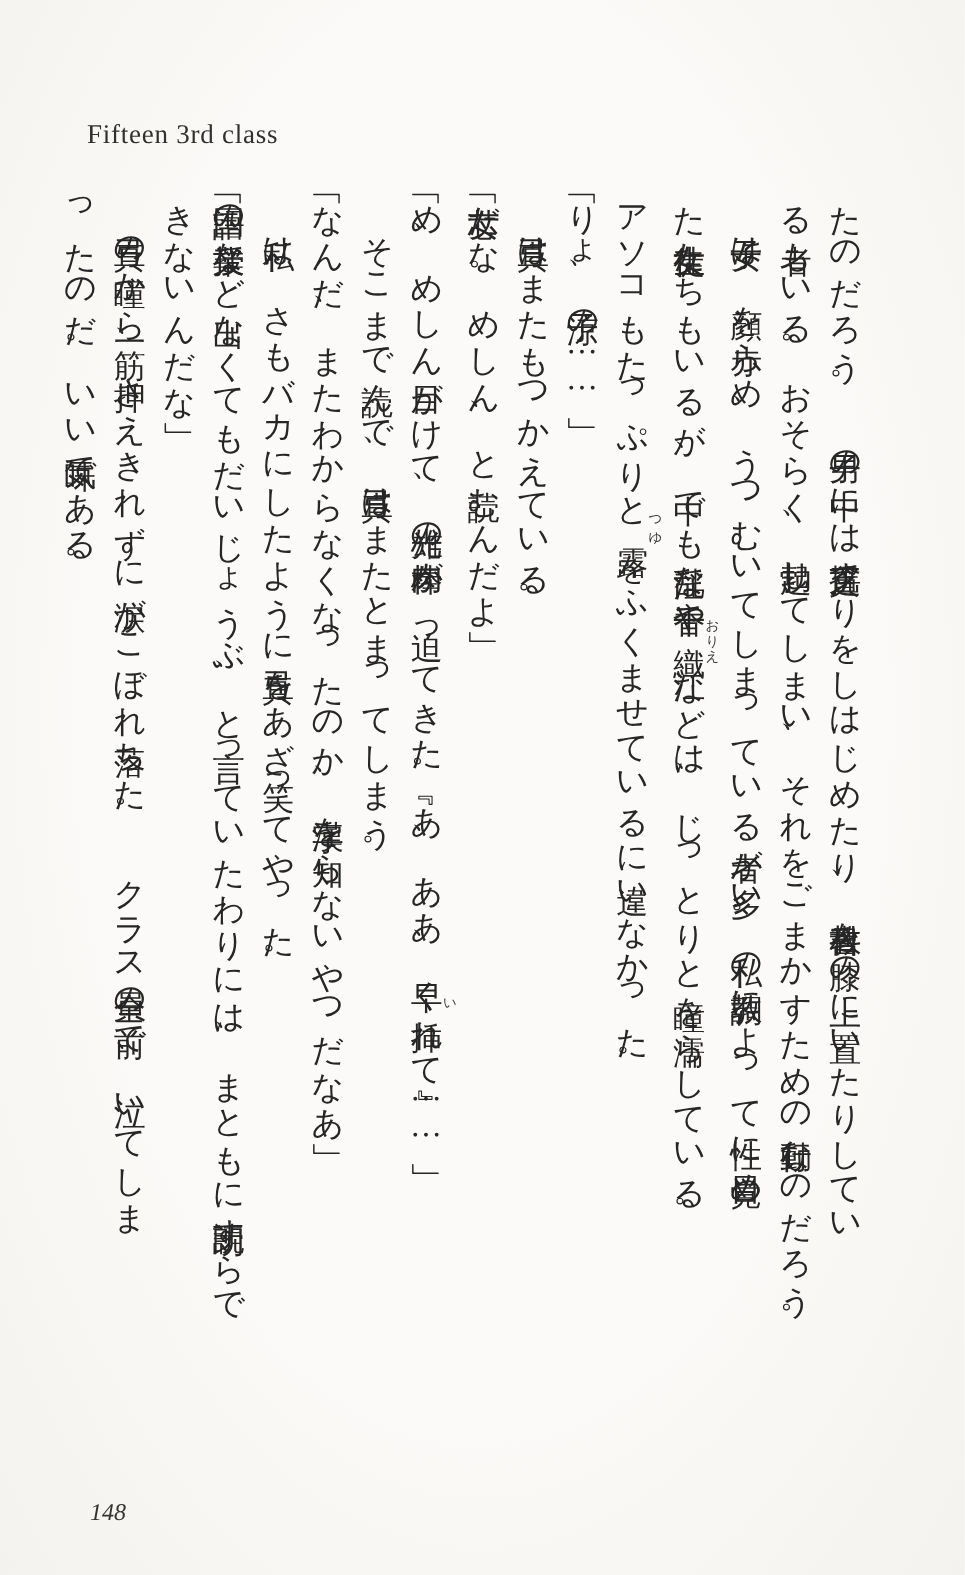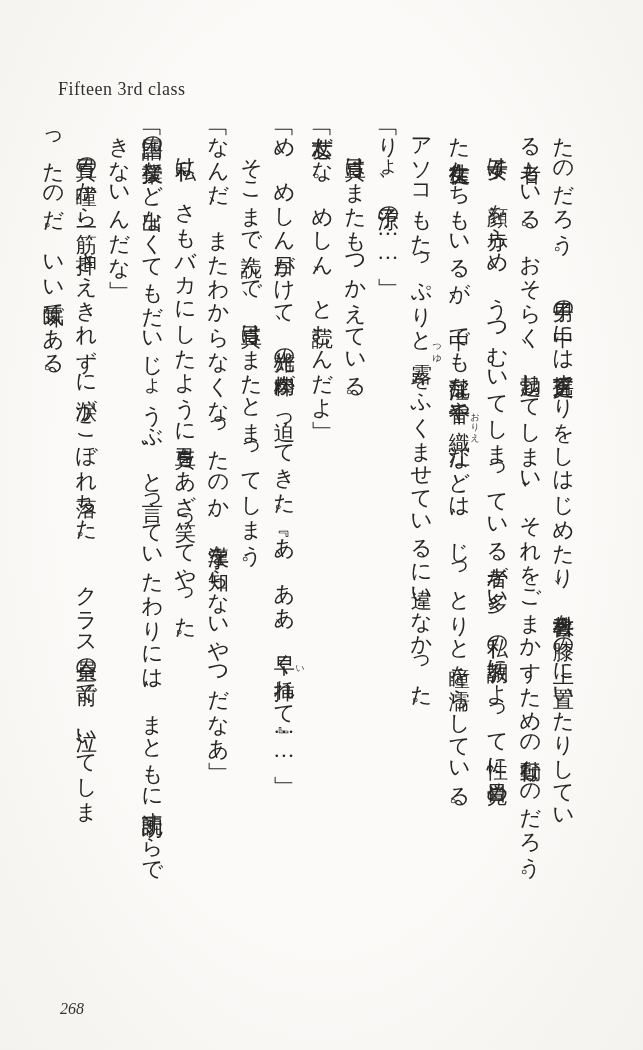--- a/index.html
+++ b/index.html
@@ -78,14 +78,14 @@
       <p>「め、めしん目がけて、光雄の肉棒が、迫ってきた。『あ、ああ、早く<ruby>挿<rt>い</rt></ruby>れて』……」</p>
       <p>　そこまで読んで、真弓はまたとまってしまう。</p>
       <p>「なんだ、またわからなくなったのか、漢字を知らないやつだなあ」</p>
       <p>　私は、さもバカにしたように真弓をあざ笑ってやった。</p>
       <p>「国語の授業など出なくてもだいじょうぶ、と言っていたわりには、まともに朗読すらで</p>
       <p>きないんだな」</p>
       <p>　真弓の瞳から一筋、押さえきれずに涙がこぼれ落ちた。　クラス全員の前で、泣いてしま</p>
       <p>ったのだ。いい気味である。</p>
     </div>
 
-  <div class="page-number">268</div>
+  <div class="page-number">148</div>
 </div>
 
 </body></html>

